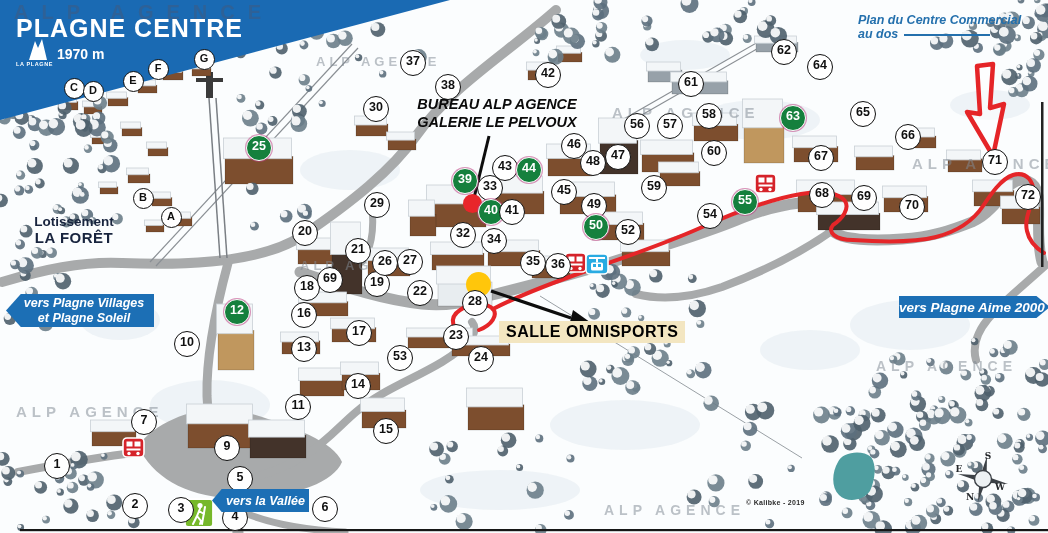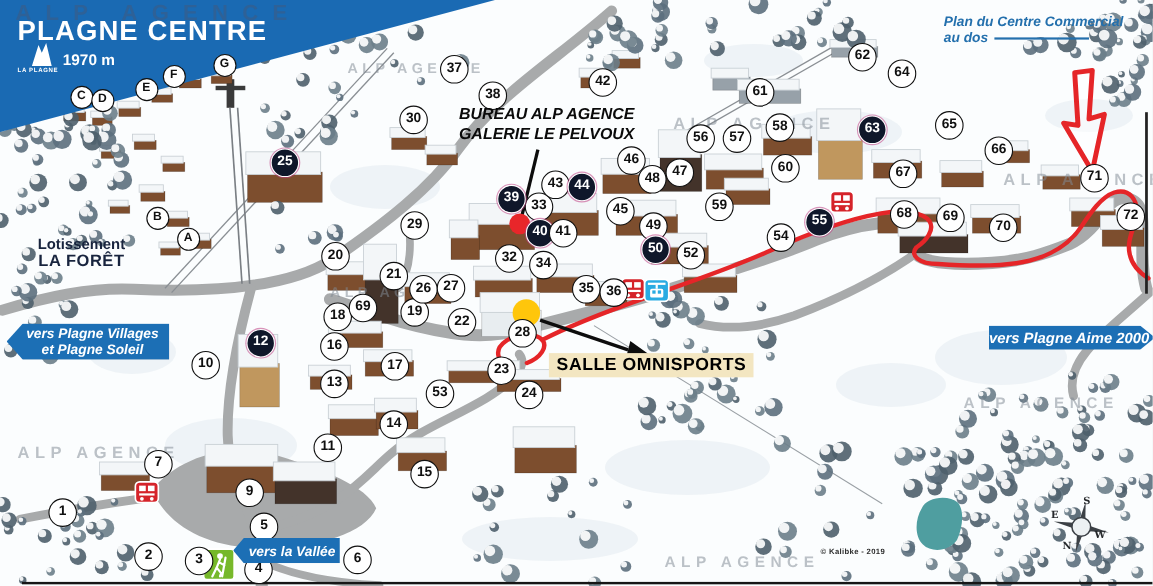--- a/index.html
+++ b/index.html
@@ -15,21 +15,21 @@
              letter-spacing:1px;white-space:nowrap;}
   .hdr-alt{position:absolute;left:57px;top:46px;color:#fff;font-weight:bold;font-size:14px;}
   .hdr-logo{position:absolute;left:22px;top:38px;}
   .hdr-logotext{position:absolute;left:16px;top:61px;color:#fff;font-weight:bold;font-size:5.5px;letter-spacing:.6px;}
   
   .wm{position:absolute;color:rgba(128,138,148,.52);font-weight:bold;white-space:nowrap;}
   
   .marker{position:absolute;width:26px;height:26px;margin:-13px 0 0 -13px;border-radius:50%;
           background:#fff;border:1.8px solid #101010;color:#101010;box-sizing:border-box;
           font-weight:bold;font-size:12.5px;line-height:21.5px;text-align:center;z-index:30;}
-  .marker.pink{background:#0f172a;border-color:#fff;color:#fff;box-shadow:0 0 0 1px rgba(190,60,130,.55);}
+  .marker.pink{background:#15803d;border-color:#fff;color:#fff;box-shadow:0 0 0 1px rgba(190,60,130,.55);}
   .marker.letter{width:21px;height:21px;margin:-10.5px 0 0 -10.5px;font-size:11px;line-height:17px;}
   .dot{position:absolute;border-radius:50%;z-index:25;}
   .icon{position:absolute;z-index:28;}
   
   .plan-note{position:absolute;left:858px;top:13px;color:#2470ad;font-weight:bold;font-style:italic;
              font-size:12.5px;line-height:14px;white-space:nowrap;z-index:40;}
   .plan-note .rule{display:inline-block;width:86px;height:2px;background:#2470ad;margin-left:6px;vertical-align:middle;}
   .taiga{position:absolute;left:890px;top:45px;color:#0a0a0a;font-weight:800;font-size:28px;
          letter-spacing:1.5px;z-index:40;}
   .bureau{position:absolute;left:413px;top:95px;width:168px;text-align:center;color:#0a0a0a;
@@ -939,21 +939,21 @@
 
   <div id="markers">
       <div class="marker" style="left: 57px; top: 466px;">1</div>
       <div class="marker" style="left: 135px; top: 506px;">2</div>
       <div class="marker" style="left: 181px; top: 510px;">3</div>
       <div class="marker" style="left: 235px; top: 518px;">4</div>
       <div class="marker" style="left: 240px; top: 479px;">5</div>
       <div class="marker" style="left: 325px; top: 509px;">6</div>
       <div class="marker" style="left: 144px; top: 422px;">7</div>
       <div class="marker" style="left: 227px; top: 448px;">9</div>
-      <div class="marker" style="left: 187px; top: 332px;">10</div>
+      <div class="marker" style="left: 187px; top: 344px;">10</div>
       <div class="marker" style="left: 298px; top: 407px;">11</div>
       <div class="marker pink" style="left: 237px; top: 312px;">12</div>
       <div class="marker" style="left: 304px; top: 349px;">13</div>
       <div class="marker" style="left: 358px; top: 386px;">14</div>
       <div class="marker" style="left: 386px; top: 431px;">15</div>
       <div class="marker" style="left: 304px; top: 315px;">16</div>
       <div class="marker" style="left: 359px; top: 333px;">17</div>
       <div class="marker" style="left: 307px; top: 288px;">18</div>
       <div class="marker" style="left: 377px; top: 284px;">19</div>
       <div class="marker" style="left: 305px; top: 233px;">20</div>

